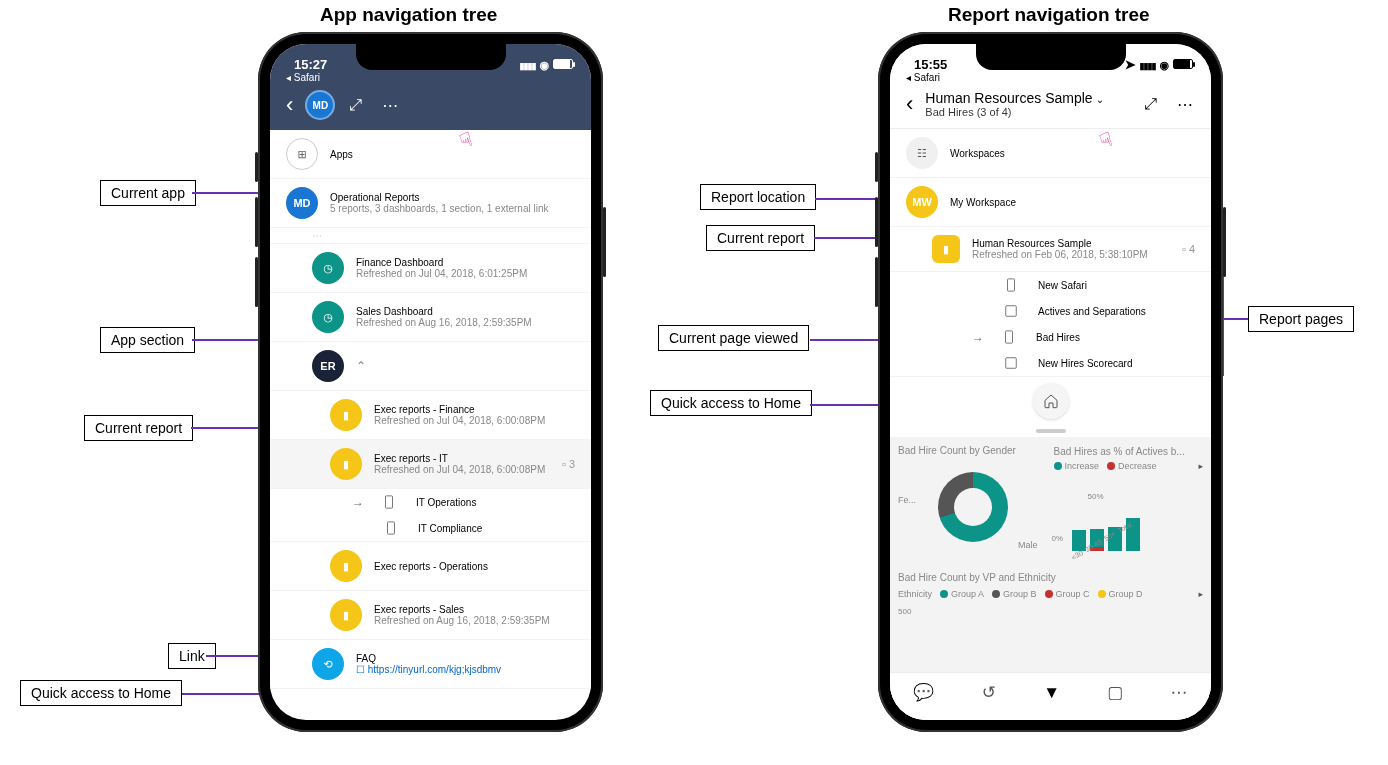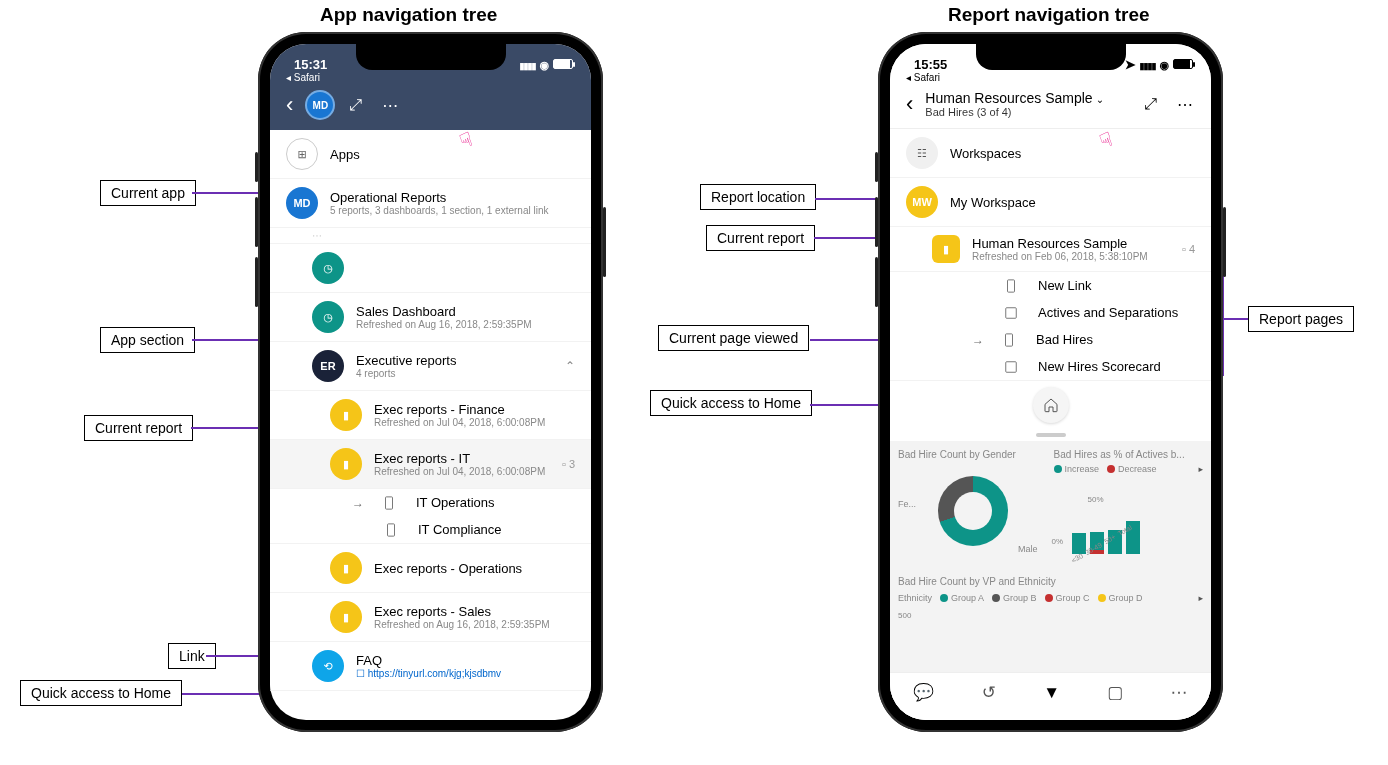--- a/index.html
+++ b/index.html
@@ -41,32 +41,32 @@
   .row-icn.sq { border-radius:6px; }
   .ic-apps{ background:#fff;border:1px solid #ccc;color:#666;}
   .ic-blue{background:#1976d2;font-weight:600;}
   .ic-teal{background:#0d9488;}
   .ic-dark{background:#1a2238;font-weight:600;}
   .ic-yellow{background:#f5c518;}
   .ic-cyan{background:#0ea5e9;}
   .ic-gray{background:#f0f0f0;color:#555;}
   .ic-ylw-sq{background:#f5c518;width:28px;height:28px;}
   .row-txt { flex:1; min-width:0; }
-  .row-title { font-size:13px; color:#000;}
+  .row-title { font-size:10px; color:#000;}
   .row-sub { font-size:10px; color:#888; }
   .row-link { font-size:10px; color:#0066cc;}
   .row-count { font-size:11px; color:#999; display:flex; align-items:center; gap:3px;}
   .row-chev{ font-size:12px; color:#888;}
   .page-ic{width:14px;height:14px;margin-right:8px;}
   .arrow-cur{ font-size:12px;color:#666; margin-right:6px;}
   .spacer-cur{width:20px;}
   .home-pill { margin: 6px auto; width:36px; height:36px; border-radius:50%; background:#f5f5f5; display:flex; align-items:center; justify-content:center; box-shadow:0 1px 3px rgba(0,0,0,.15);}
   .grab{ width:30px;height:4px;background:#ccc;border-radius:2px;margin:4px auto;}
   .charts-area{ background:#f3f3f3; flex:1; padding:8px; font-size:10px; color:#888; position:relative; height:250px; overflow:hidden;}
-  .chart-row{display:flex; gap:6px;}
+  .chart-row{display:flex; gap:6px;align-items:center;}
   .chart-card{flex:1; position:relative;}
   .donut{width:70px;height:70px;border-radius:50%;background:conic-gradient(#0d9488 0 70%, #555 70% 100%);margin:16px auto;position:relative;}
   .donut::after{content:"";position:absolute;inset:16px;background:#f3f3f3;border-radius:50%;}
   .legend{display:flex;gap:8px;font-size:9px;flex-wrap:wrap;}
   .legend span{display:flex;align-items:center;gap:3px;}
   .dot{width:8px;height:8px;border-radius:50%;}
   .bars{display:flex;align-items:flex-end;height:60px;gap:4px;margin-top:20px;}
   .bar{width:14px;background:#0d9488;}
   .bar.neg{background:#c53030;}
   .bottom-nav{position:absolute;bottom:0;left:0;right:0;height:48px;background:#fff;display:flex;justify-content:space-around;align-items:center;border-top:1px solid #eee;padding-bottom:8px;}
@@ -108,21 +108,21 @@
 <div class="bracket" style="left:1210px;top:264px;height:112px;"></div>
 
 <div class="phone-frame" style="left:258px;top:32px;">
   <div class="side-btn" style="left:-3px;top:120px;width:3px;height:30px;"></div>
   <div class="side-btn" style="left:-3px;top:165px;width:3px;height:50px;"></div>
   <div class="side-btn" style="left:-3px;top:225px;width:3px;height:50px;"></div>
   <div class="side-btn" style="right:-3px;top:175px;width:3px;height:70px;"></div>
   <div class="phone-screen">
     <div class="notch"></div>
     <div class="status-bar dark">
-      <span>15:31</span>
+      <span>15:27</span>
       <span class="status-icons">
           <span class="signal"></span>
           <span class="wifi"></span>
           <span class="batt">
             <span></span>
           </span>
         </span>
     </div>
     <div class="back-safari">◂ <span>Safari</span></div>
     <div class="app-header">
@@ -147,34 +147,34 @@
           <div class="row-sub">5 reports, 3 dashboards, 1 section, 1 external link</div>
         </div>
       </div>
       <div class="row indent1" style="padding-top:2px;padding-bottom:2px;">
         <div class="row-txt">
             <div class="row-sub" style="color:#ccc;">⋯</div>
           </div>
       </div>
       <div class="row indent1">
         <span class="row-icn ic-teal">◷</span>
+        <div class="row-txt">
+            <div class="row-title">Finance Dashboard</div>
+            <div class="row-sub">Refreshed on Jul 04, 2018, 6:01:25PM</div>
+          </div>
       </div>
       <div class="row indent1">
         <span class="row-icn ic-teal">◷</span>
         <div class="row-txt">
             <div class="row-title">Sales Dashboard</div>
             <div class="row-sub">Refreshed on Aug 16, 2018, 2:59:35PM</div>
           </div>
       </div>
       <div class="row indent1">
         <span class="row-icn ic-dark">ER</span>
-        <div class="row-txt">
-            <div class="row-title">Executive reports</div>
-            <div class="row-sub">4 reports</div>
-          </div>
         <span class="row-chev">⌃</span>
       </div>
       <div class="row indent2">
         <span class="row-icn ic-yellow">▮</span>
         <div class="row-txt">
             <div class="row-title">Exec reports - Finance</div>
             <div class="row-sub">Refreshed on Jul 04, 2018, 6:00:08PM</div>
           </div>
       </div>
       <div class="row indent2 selected">
@@ -268,21 +268,21 @@
             <div class="row-title">Human Resources Sample</div>
             <div class="row-sub">Refreshed on Feb 06, 2018, 5:38:10PM</div>
           </div>
         <span class="row-count">▫ <span>4</span></span>
       </div>
       <div class="row indent3">
         <span class="spacer-cur"></span>
         <svg class="page-ic" viewBox="0 0 16 16">
             <rect x="4" y="1" width="8" height="14" rx="1" fill="none" stroke="#666"></rect>
           </svg>
-        <div class="row-title">New Link</div>
+        <div class="row-title">New Safari</div>
       </div>
       <div class="row indent3">
         <span class="spacer-cur"></span>
         <svg class="page-ic" viewBox="0 0 16 16">
             <rect x="2" y="2" width="12" height="12" rx="1" fill="none" stroke="#666"></rect>
           </svg>
         <div class="row-title">Actives and Separations</div>
       </div>
       <div class="row indent3">
         <span class="arrow-cur">→</span>

